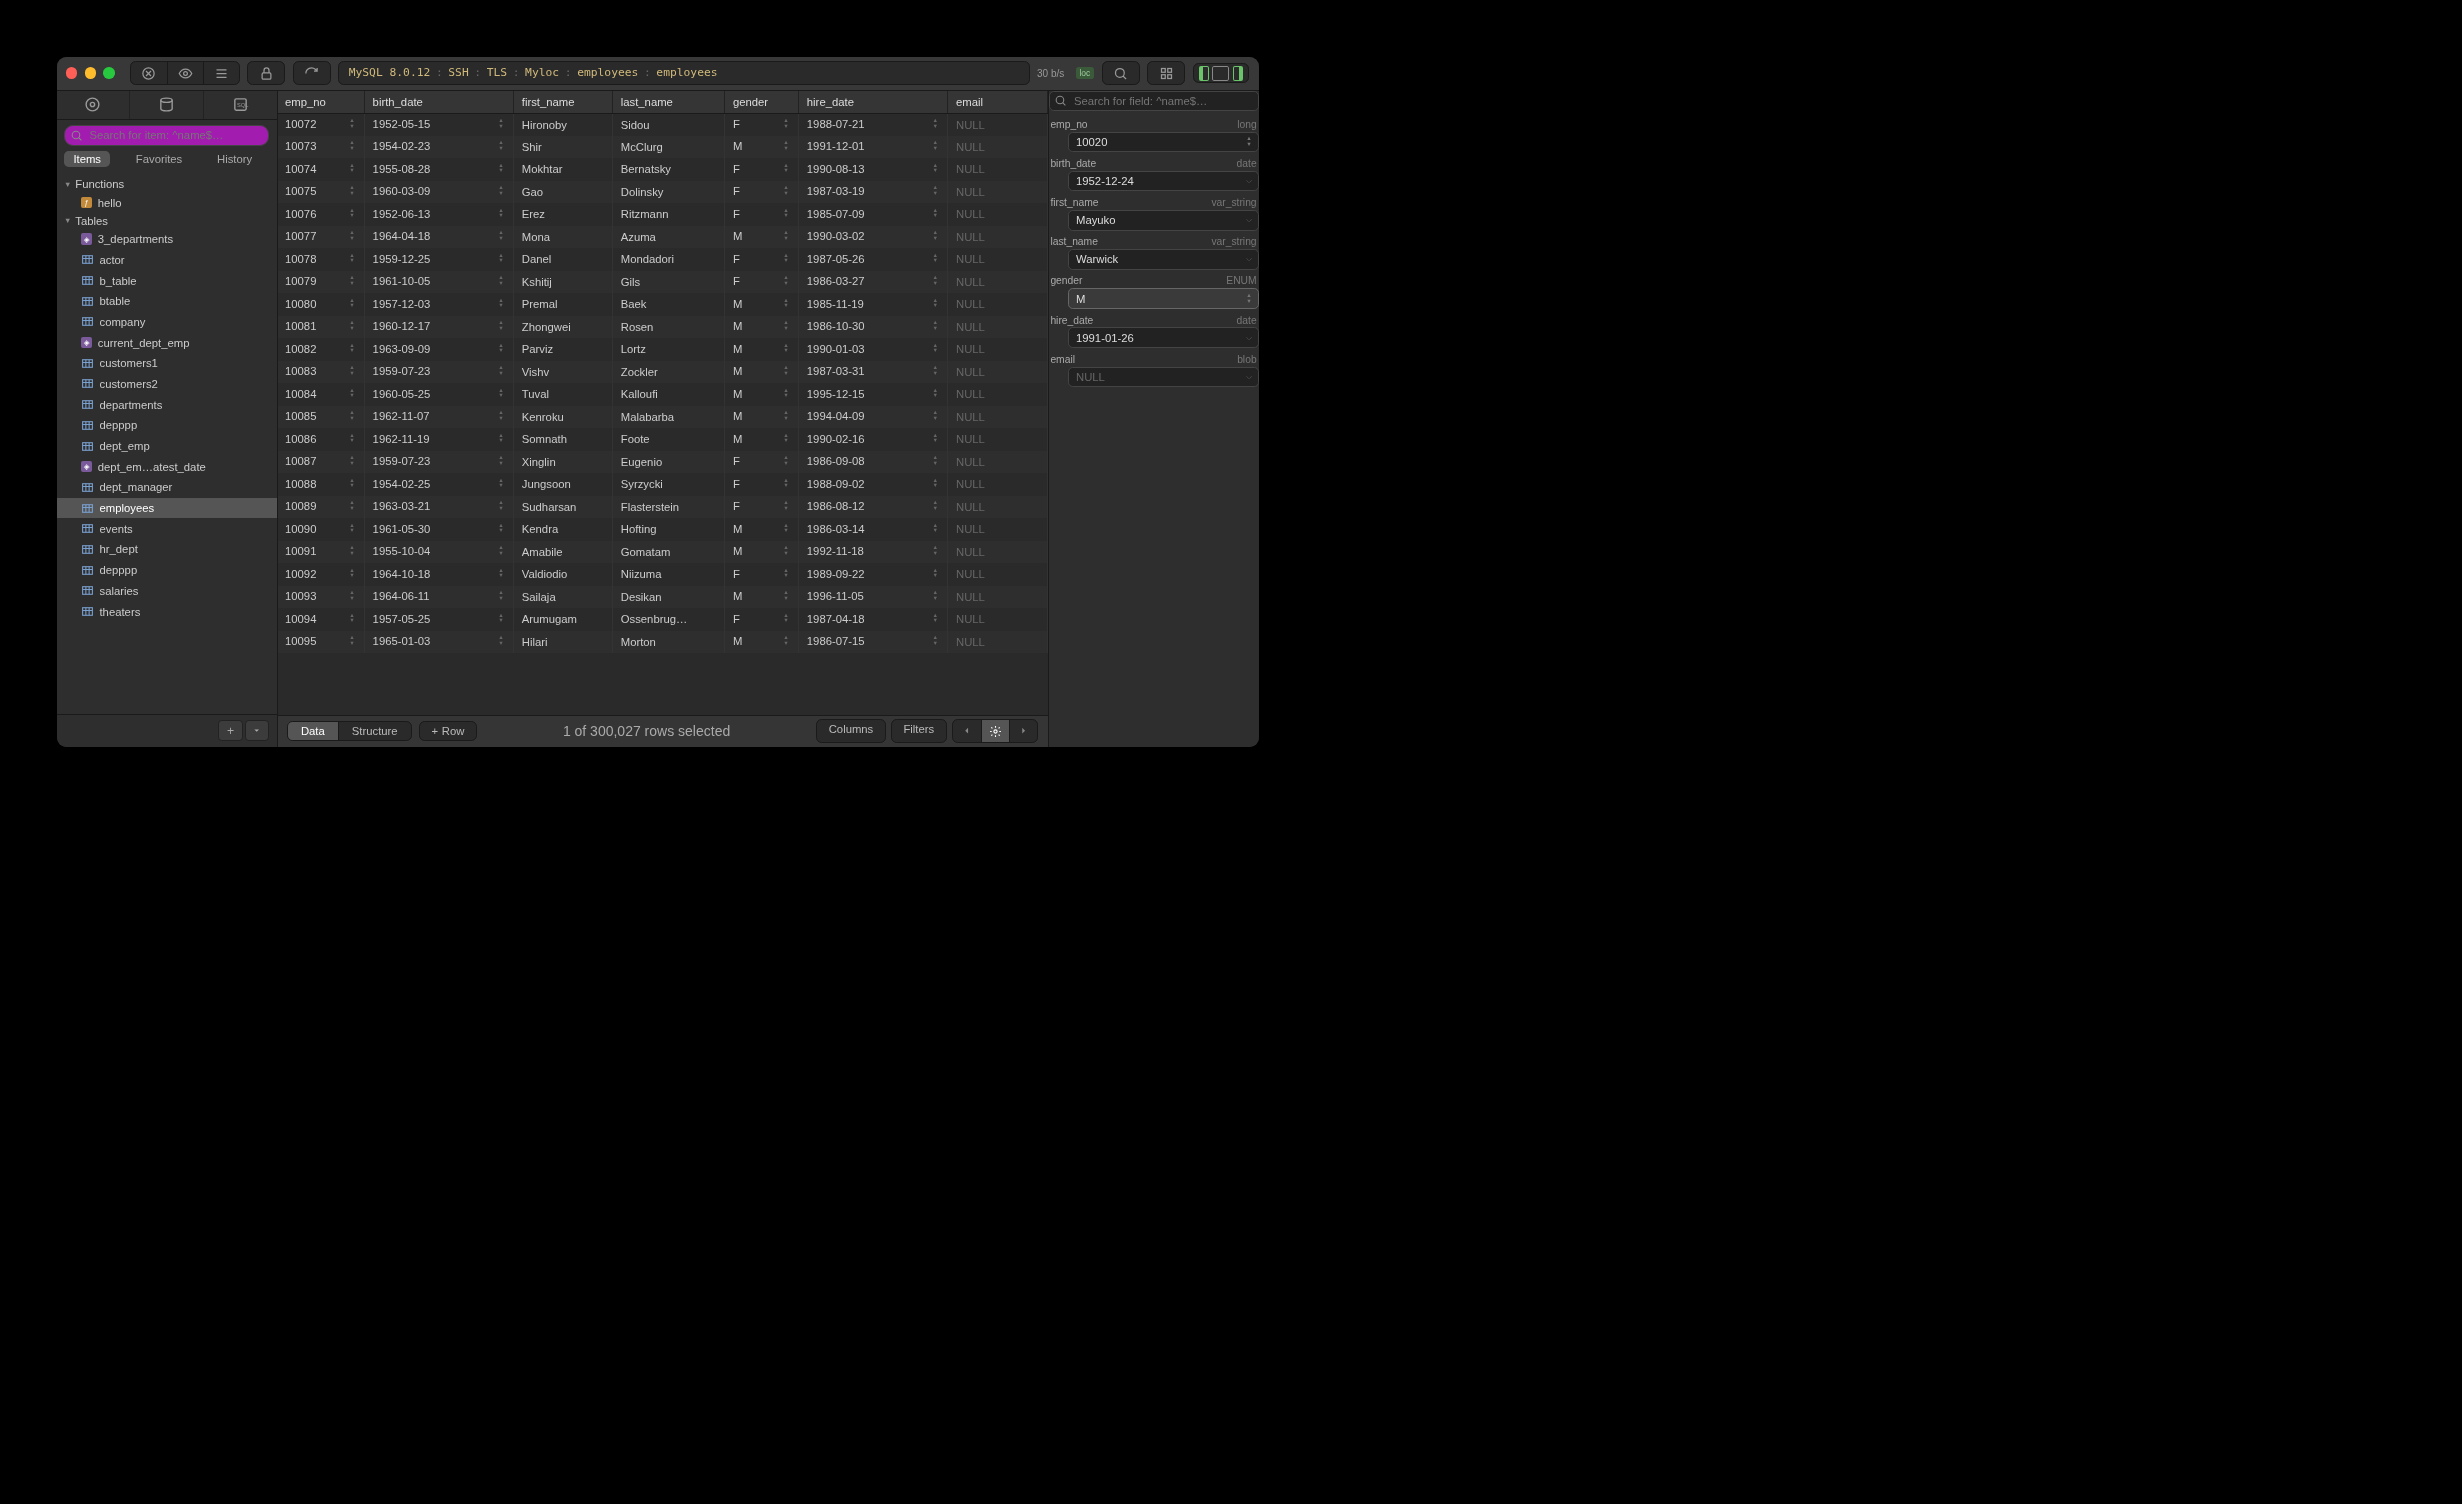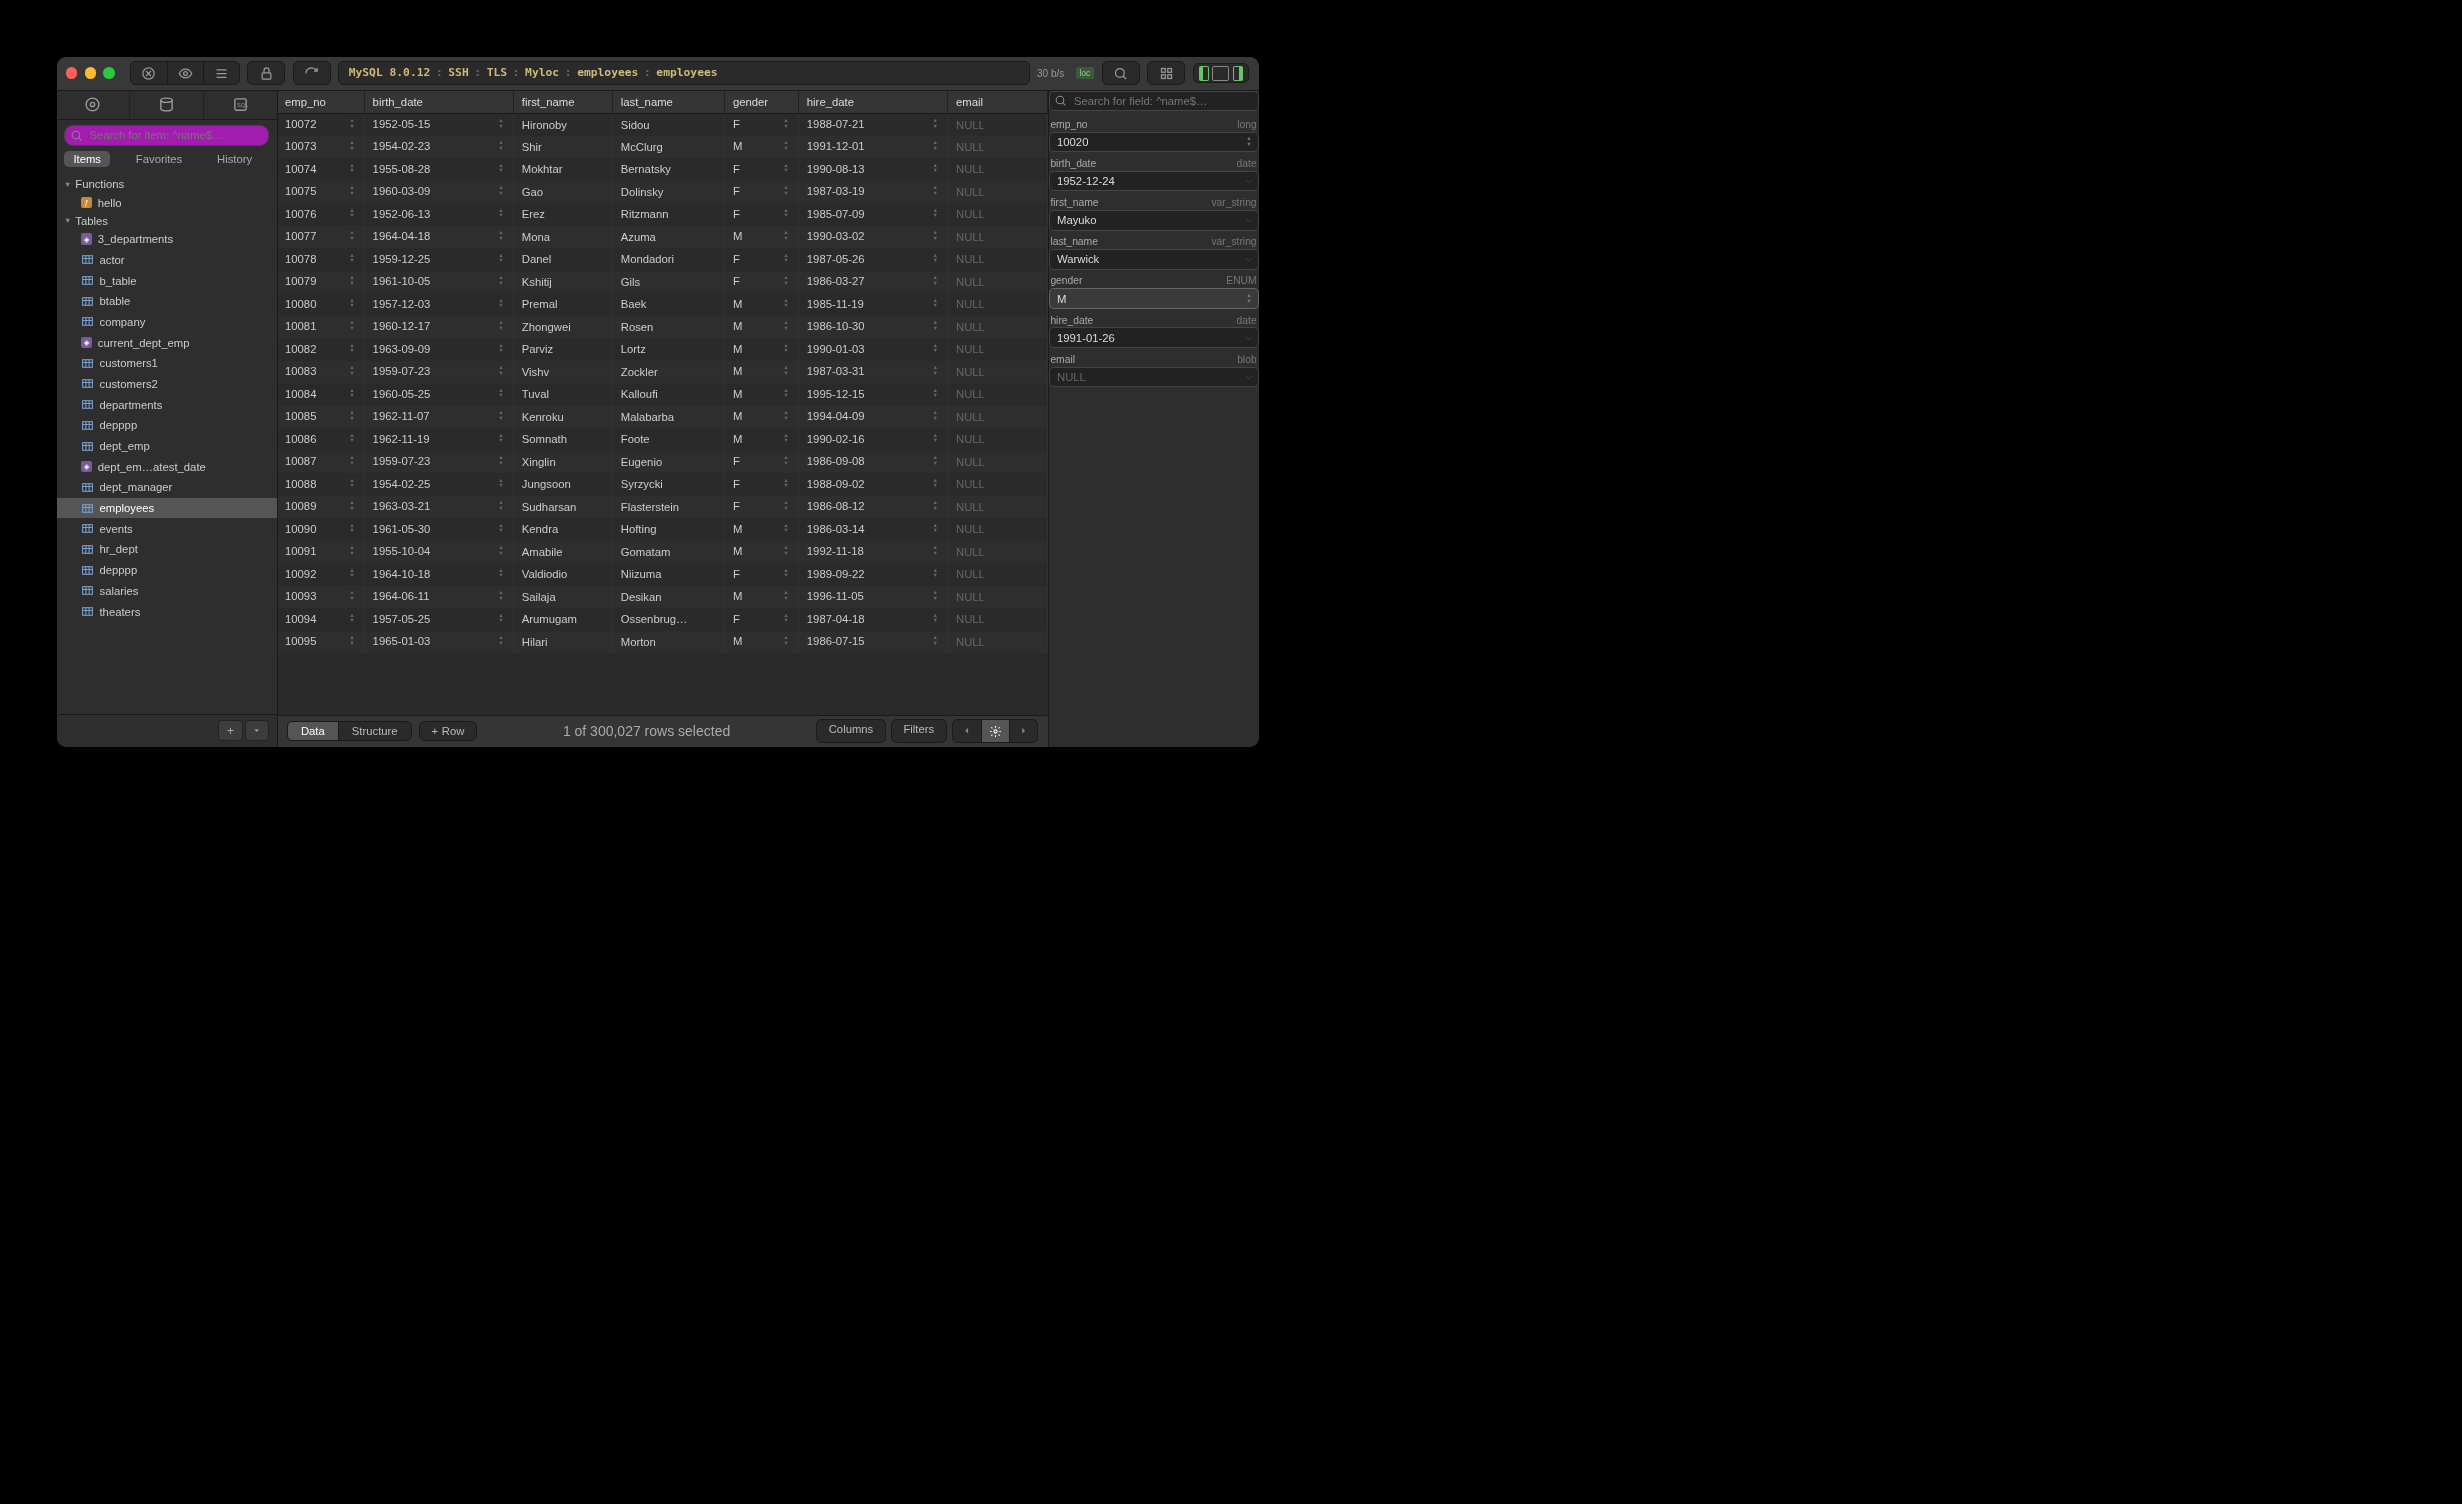--- a/index.html
+++ b/index.html
@@ -53,21 +53,20 @@
     border: 0.9px solid #1a1a1a;
     border-radius: 5.6px;
     height: 24.4px;
     display: flex;
     align-items: center;
     padding: 0 9.4px;
     font-family: ui-monospace, monospace;
     font-size: 11.3px;
     color: #d0b97a;
     gap: 5.6px;
-    font-weight: bold;
   }
   .breadcrumb .sep { color: #666; }
   .bw { color: #999; font-size: 10px; }
   .loc-badge { background: #3a5a3a; color: #9fc99f; font-size:8.5px; padding:0.9px 3.8px; border-radius:2.8px; margin-left:3.8px;}
   .titlebar-right { display: flex; gap: 7.5px; align-items:center; }
   .screen-ind { width:9.4px; height:15px; border:1.9px solid #6ac46a; border-radius:1.9px; }
   .screen-ind.gray { border-color: #888; }
   
   .body {
     flex: 1;
@@ -339,20 +338,21 @@
     background:#222;
     border:0.9px solid #444;
     border-radius:4.7px;
     height:20.7px;
     padding:0 20.7px 0 7.5px;
     color:#ddd;
     font-size:11.3px;
     display:flex;
     align-items:center;
     position:relative;
+    margin-left:19px;
   }
   .field-input.null { color:#666; }
   .field-input .chev {
     position:absolute; right:5.6px;
     color:#777; font-size:7.5px;
   }
   .field-input .stepchev { position:absolute; right:5.6px; color:#777; font-size:5.6px; line-height:5.6px; text-align:center; }
   .field-input .stepchev::before{content:"▲";display:block;}
   .field-input .stepchev::after{content:"▼";display:block;}
   .field-input.highlight { background:#3a3a3a; border-color:#666; }

